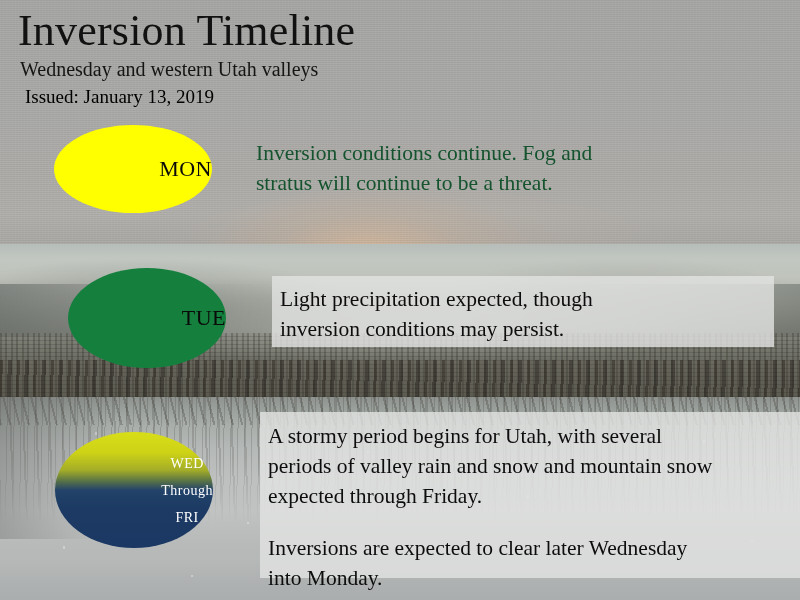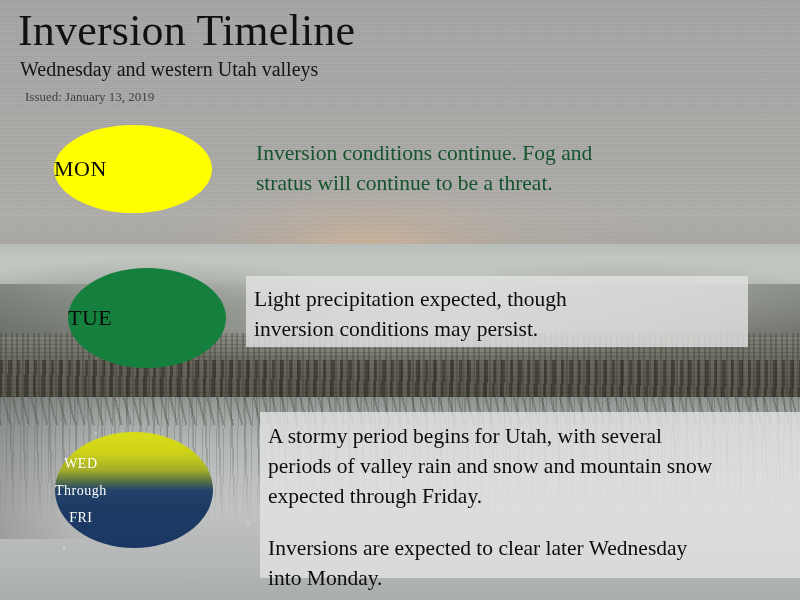--- a/index.html
+++ b/index.html
@@ -184,35 +184,35 @@
   }
   #poster-subtitle {
     font-size: 20px;
     line-height: 25px;
     color: #151515;
     margin-top: 1px;
     padding-left: 2px;
     white-space: nowrap;
   }
   #poster-issued {
-    font-size: 13px;
+    font-size: 19px;
     line-height: 24px;
-    color: #404040;
+    color: #000000;
     margin-top: 3px;
     padding-left: 7px;
     white-space: nowrap;
   }
 
   
   .badge {
     position: absolute;
     z-index: 7;
     display: flex;
     align-items: center;
-    justify-content: flex-start;
+    justify-content: flex-end;
     text-align: center;
     border-radius: 50%;
   }
   .badge-label {
     font-size: 22px;
     line-height: 26px;
     letter-spacing: .5px;
   }
 
   #badge-mon {
@@ -262,21 +262,21 @@
   }
   .text-panel {
     position: absolute;
     z-index: 6;
     background: rgba(226,227,226,0.80);
     color: #0d0d0d;
     font-size: 21.5px;
     line-height: 30px;
   }
   #panel-tue {
-    left: 246px;
+    left: 272px;
     top: 276px;
     width: 502px;
     height: 71px;
     padding: 8px 10px 0 8px;
     box-sizing: border-box;
   }
   #panel-wed {
     left: 260px;
     top: 412px;
     width: 588px;

